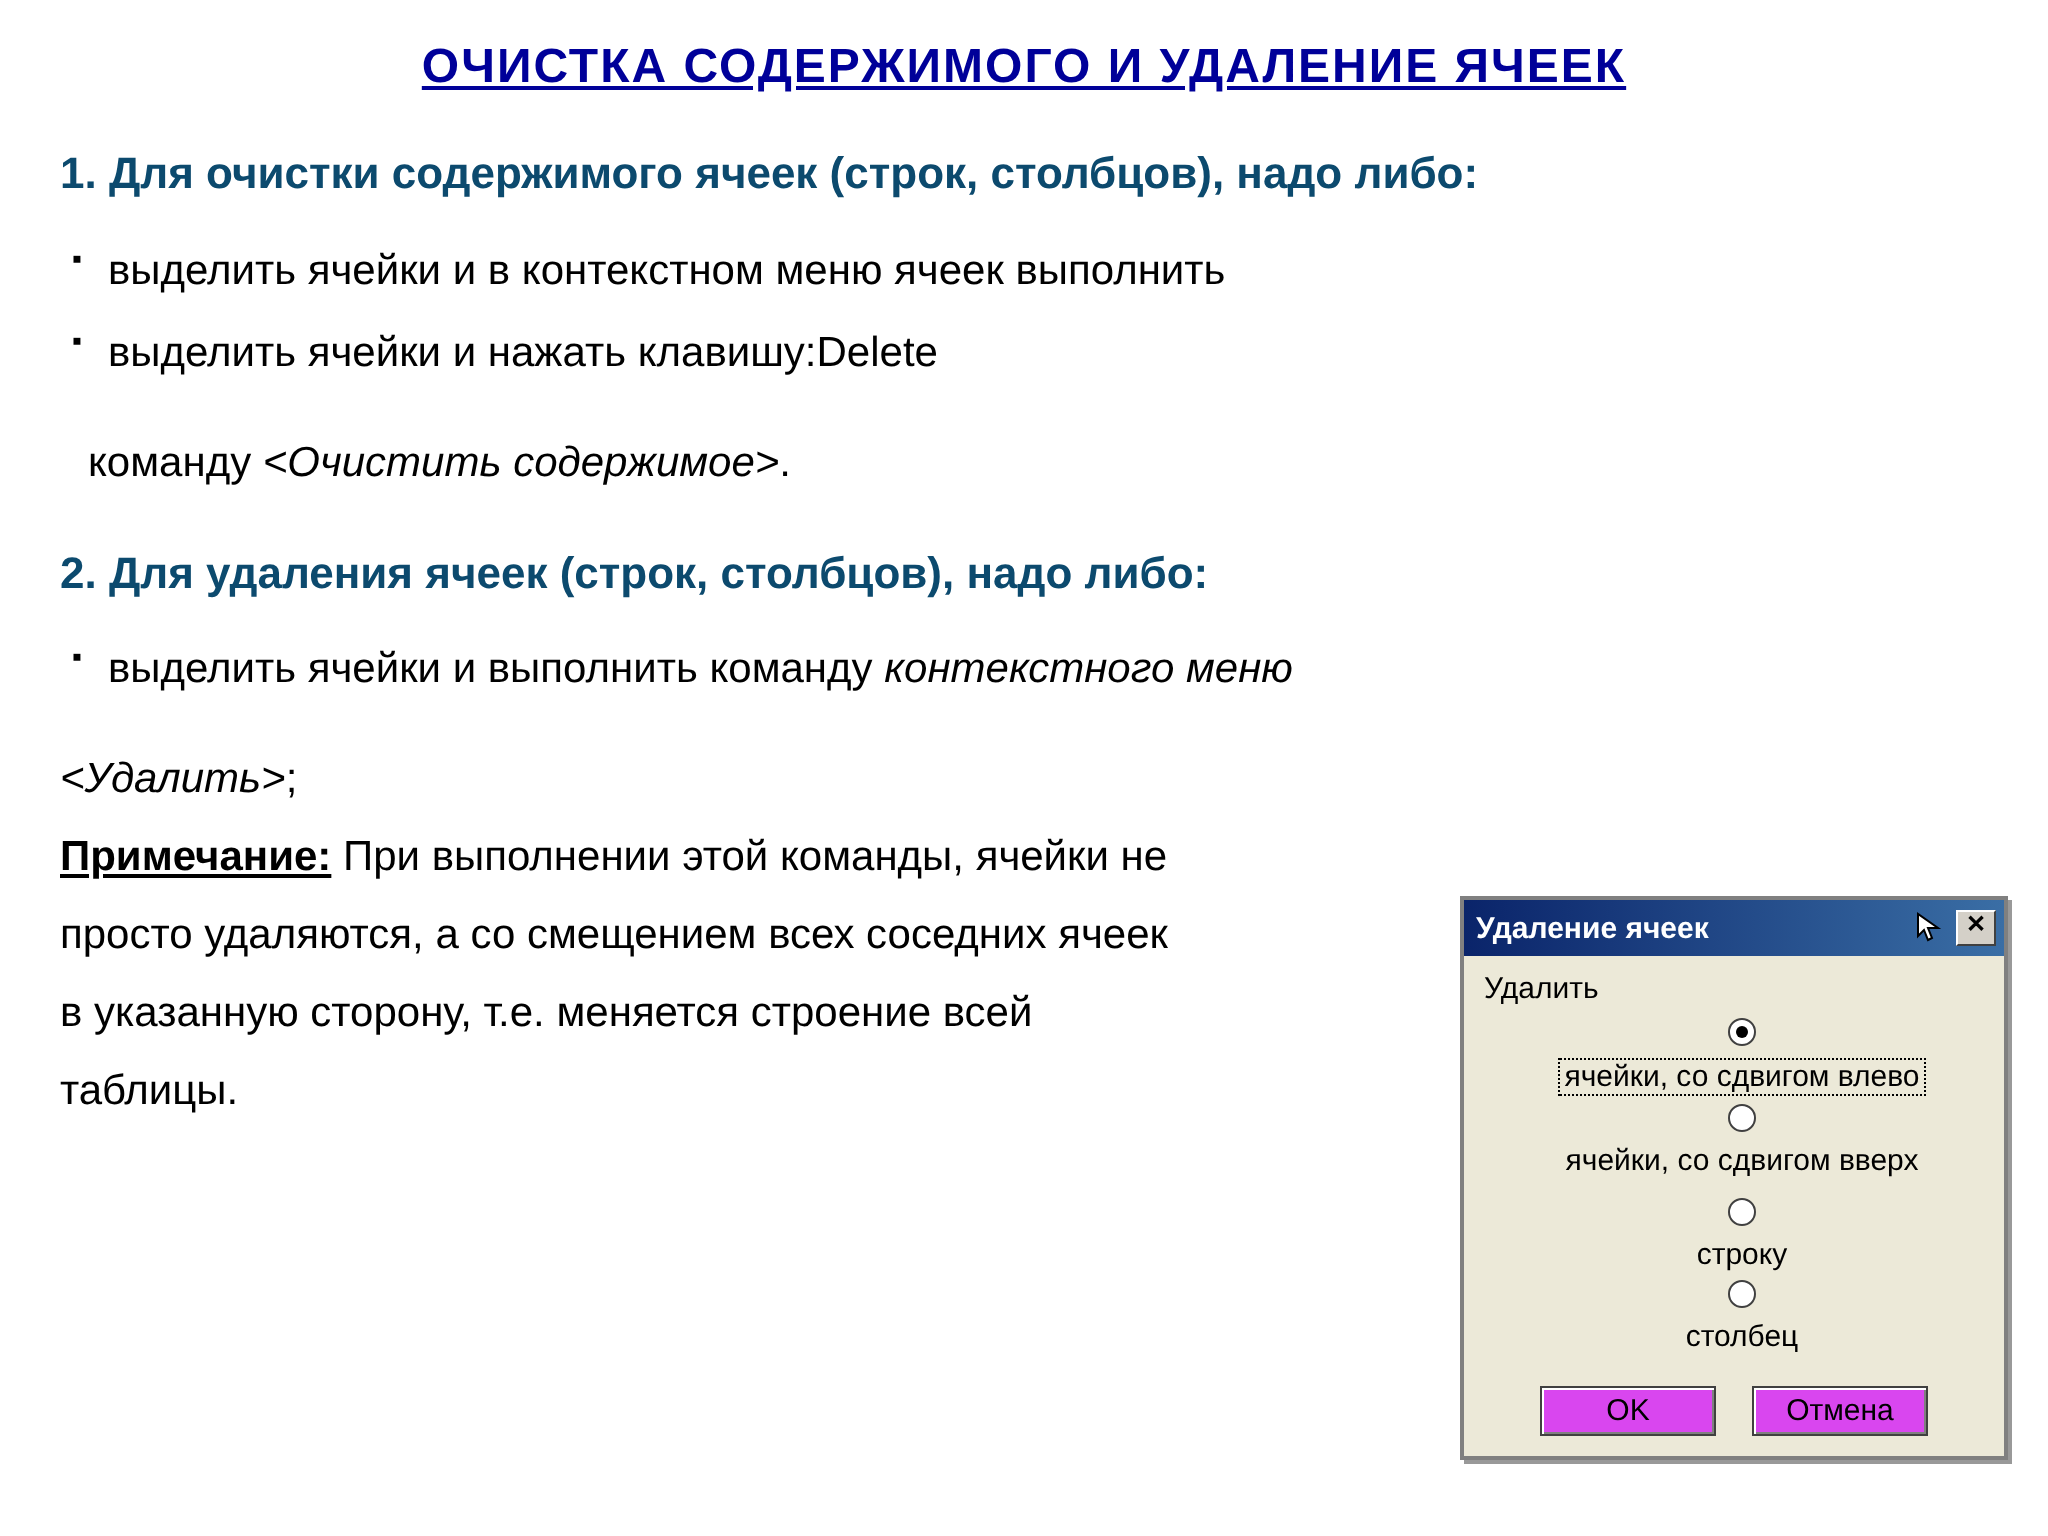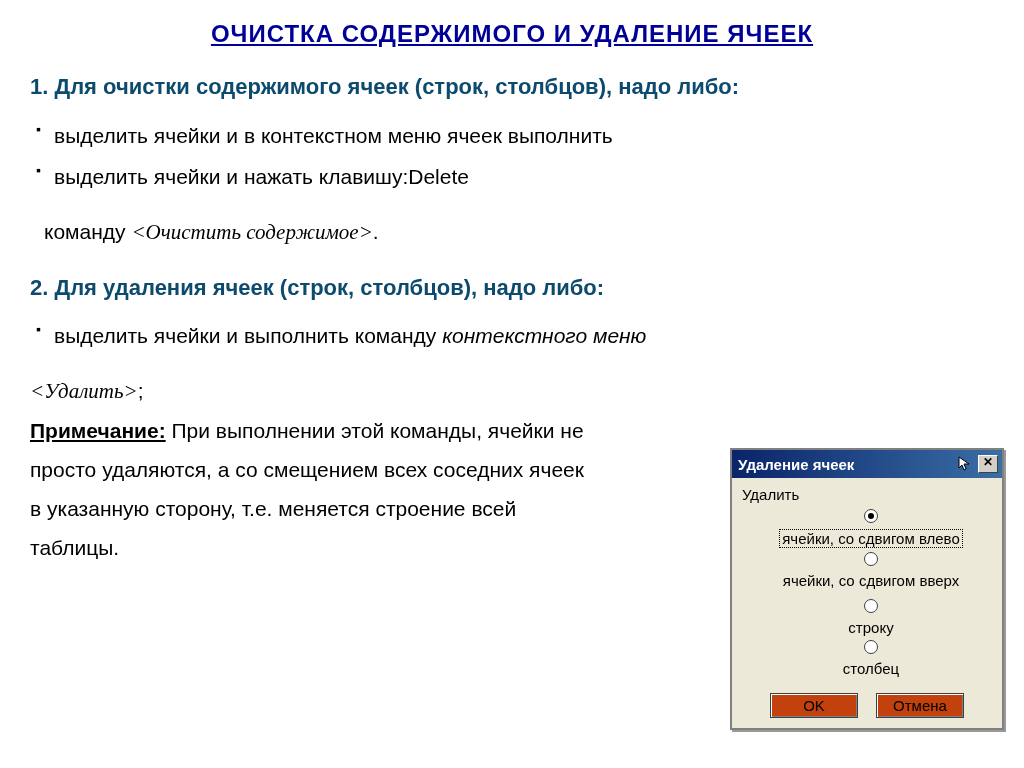--- a/index.html
+++ b/index.html
@@ -59,21 +59,21 @@
   .note-block {
     line-height: 1.85;
     font-size: 21px;
     max-width: 560px;
   }
   .note-label {
     font-weight: bold;
     text-decoration: underline;
   }
   .angle {
-    font-family: Liberation Serif, serif;
+    font-family: Liberation Sans, sans-serif;
   }
 
   
   .dialog {
     position: absolute;
     right: 20px;
     top: 448px;
     width: 270px;
     background: #ece9d8;
     border: 2px solid #808080;
@@ -152,21 +152,21 @@
   .button-row {
     display: flex;
     justify-content: center;
     gap: 18px;
     margin-top: 14px;
   }
   .win-btn {
     min-width: 86px;
     padding: 3px 0;
     text-align: center;
-    background: #c2410c;
+    background: #d946ef;
     border: 1px solid #404040;
     box-shadow: inset 1px 1px 0 #fff, inset -1px -1px 0 #808080;
     font-size: 15px;
   }
   .spacer { height: 6px; }
 </style>
 </head>
 <body>
 
 <div class="title">ОЧИСТКА СОДЕРЖИМОГО И УДАЛЕНИЕ ЯЧЕЕК</div>

